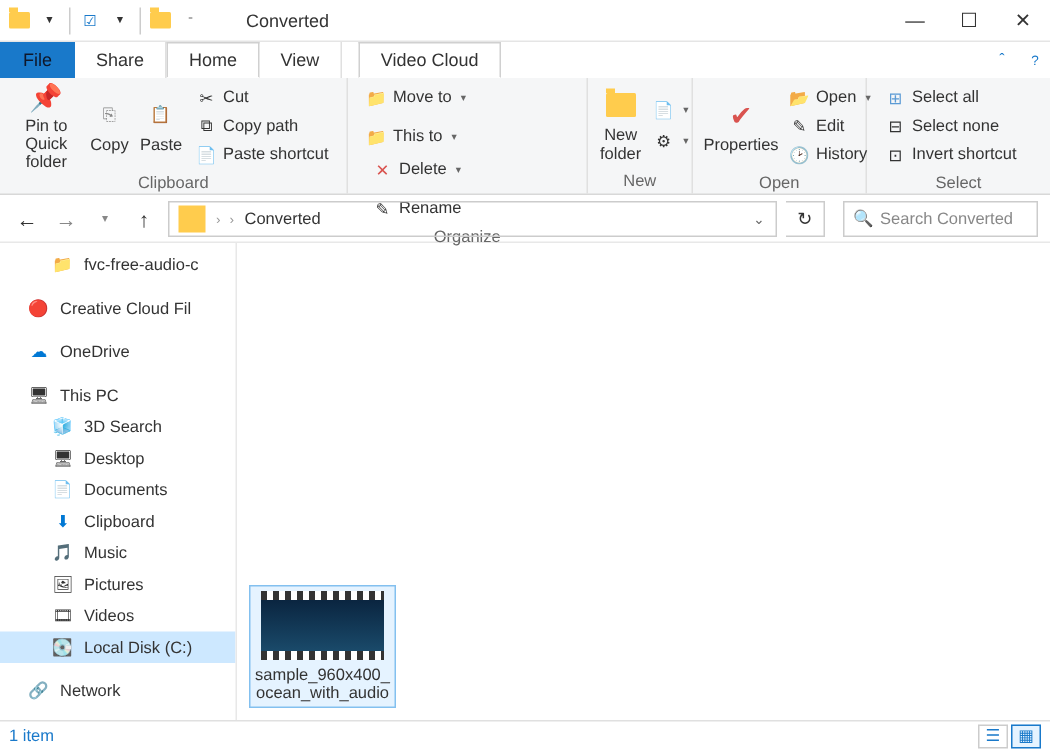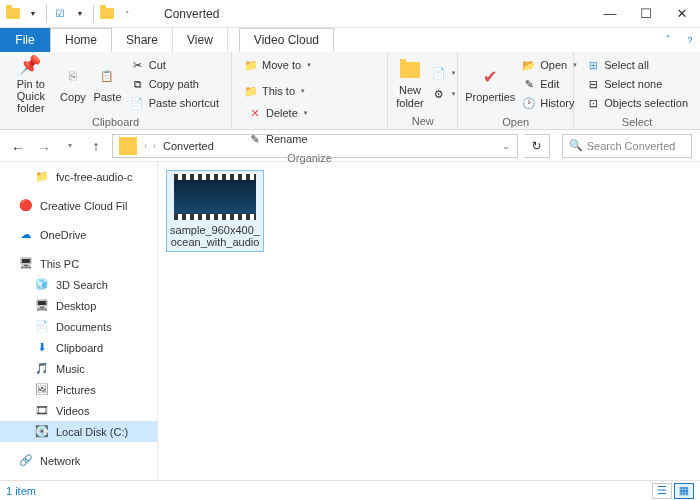--- a/index.html
+++ b/index.html
@@ -11,21 +11,21 @@
 .qat-item { width: 18px; height: 22px; display: flex; align-items: center; justify-content: center; }
 .qat-divider { width: 1px; height: 18px; background: #ccc; margin: 0 2px; }
 .tool-context { margin-left: 118px; width: 75px; height: 28px; background: #f7c9db; display: flex; align-items: center; justify-content: center; font-size: 11px; }
 .title-text { margin-left: 24px; font-size: 12px; }
 .wincontrols { margin-left: auto; display: flex; }
 .winbtn { width: 36px; height: 28px; display: flex; align-items: center; justify-content: center; font-size: 13px; }
 
 
 .tabs { height: 24px; display: flex; align-items: stretch; background: #fff; position: relative; }
 .tab { padding: 0 14px; display: flex; align-items: center; font-size: 12px; border-right: 1px solid #e0e0e0; }
-.tab.file { background: #1979ca; color: #ffffff; width: 50px; justify-content: center; border: none; }
+.tab.file { background: #1979ca; color: #0f172a; width: 50px; justify-content: center; border: none; }
 .tab.active { border: 1px solid #d0d0d0; border-bottom: 1px solid #fff; background: #fff; font-weight: 400; }
 .tab.context { border: 1px solid #d0d0d0; border-bottom: 1px solid #fff; }
 .help-btn { margin-left: auto; width: 24px; display: flex; align-items: center; justify-content: center; color: #1979ca; font-size: 11px; }
 .expand-btn { width: 20px; display: flex; align-items: center; justify-content: center; font-size: 9px; }
 
 
 .ribbon { height: 78px; background: #f5f6f7; border-bottom: 1px solid #d8d8d8; display: flex; }
 .group { border-right: 1px solid #e0e0e0; display: flex; flex-direction: column; }
 .group-body { flex: 1; display: flex; align-items: center; padding: 2px 6px; }
 .group-label { text-align: center; font-size: 11px; color: #666; padding-bottom: 2px; }
@@ -49,21 +49,21 @@
 .refresh { width: 26px; height: 24px; border: 1px solid #ccc; display: flex; align-items: center; justify-content: center; font-size: 12px; border-left: none; }
 .searchbox { width: 130px; height: 24px; border: 1px solid #ccc; display: flex; align-items: center; padding: 0 6px; gap: 4px; color: #888; font-size: 11px; margin-left: 6px; }
 
 
 .split { display: flex; height: 318px; }
 .navpane { width: 158px; border-right: 1px solid #e8e8e8; overflow: hidden; padding: 4px 0; }
 .navitem { display: flex; align-items: center; height: 21px; padding-left: 18px; gap: 6px; font-size: 11px; white-space: nowrap; }
 .navitem.indent { padding-left: 34px; }
 .navitem.sel { background: #cde8ff; }
 .nico { width: 16px; height: 14px; display: inline-flex; align-items: center; justify-content: center; }
-.content { flex: 1; padding: 8px; display: flex; align-items: flex-start; }
+.content { flex: 1; padding: 8px; display: flex; align-items: flex-end; }
 .file-item { width: 98px; border: 1px solid #83c0ef; background: #e5f3ff; padding: 3px; display: flex; flex-direction: column; align-items: center; }
 .thumb { width: 82px; height: 46px; background: linear-gradient(#0a2540, #1a4a6a); position: relative; border-top: 6px solid #333; border-bottom: 6px solid #333; }
 .thumb::before, .thumb::after { content: ""; position: absolute; left: 0; right: 0; height: 6px; background: repeating-linear-gradient(90deg, #333 0 4px, #fff 4px 8px); }
 .thumb::before { top: -6px; }
 .thumb::after { bottom: -6px; }
 .fname { font-size: 11px; text-align: center; line-height: 1.1; margin-top: 4px; word-break: break-all; }
 
 
 .status { height: 20px; border-top: 1px solid #e0e0e0; display: flex; align-items: center; padding: 0 6px; font-size: 11px; color: #1979ca; }
 .viewbtns { margin-left: auto; display: flex; gap: 2px; }
@@ -98,22 +98,22 @@
   <div class="title-text">Converted</div>
   <div class="wincontrols">
     <div class="winbtn">—</div>
     <div class="winbtn">☐</div>
     <div class="winbtn">✕</div>
   </div>
 </div>
 
 <div class="tabs">
   <div class="tab file">File</div>
+  <div class="tab">Share</div>
   <div class="tab active">Home</div>
-  <div class="tab">Share</div>
   <div class="tab">View</div>
   <div style="width:11px"></div>
   <div class="tab context">Video Cloud</div>
   <div class="help-btn">ˆ</div>
   <div class="expand-btn" style="color:#1979ca;">?</div>
 </div>
 
 <div class="ribbon">
   <div class="group" style="width:232px">
     <div class="group-body">
@@ -231,21 +231,21 @@
         <div class="smallbtn">
             <span class="si" style="color:#5b9bd5;">⊞</span>
             <span>Select all</span>
           </div>
         <div class="smallbtn">
             <span class="si">⊟</span>
             <span>Select none</span>
           </div>
         <div class="smallbtn">
             <span class="si">⊡</span>
-            <span>Objects selection</span>
+            <span>Invert shortcut</span>
           </div>
       </div>
     </div>
     <div class="group-label">Select</div>
   </div>
 </div>
 
 <div class="addressbar">
   <div class="navarrow enabled">←</div>
   <div class="navarrow">→</div>

